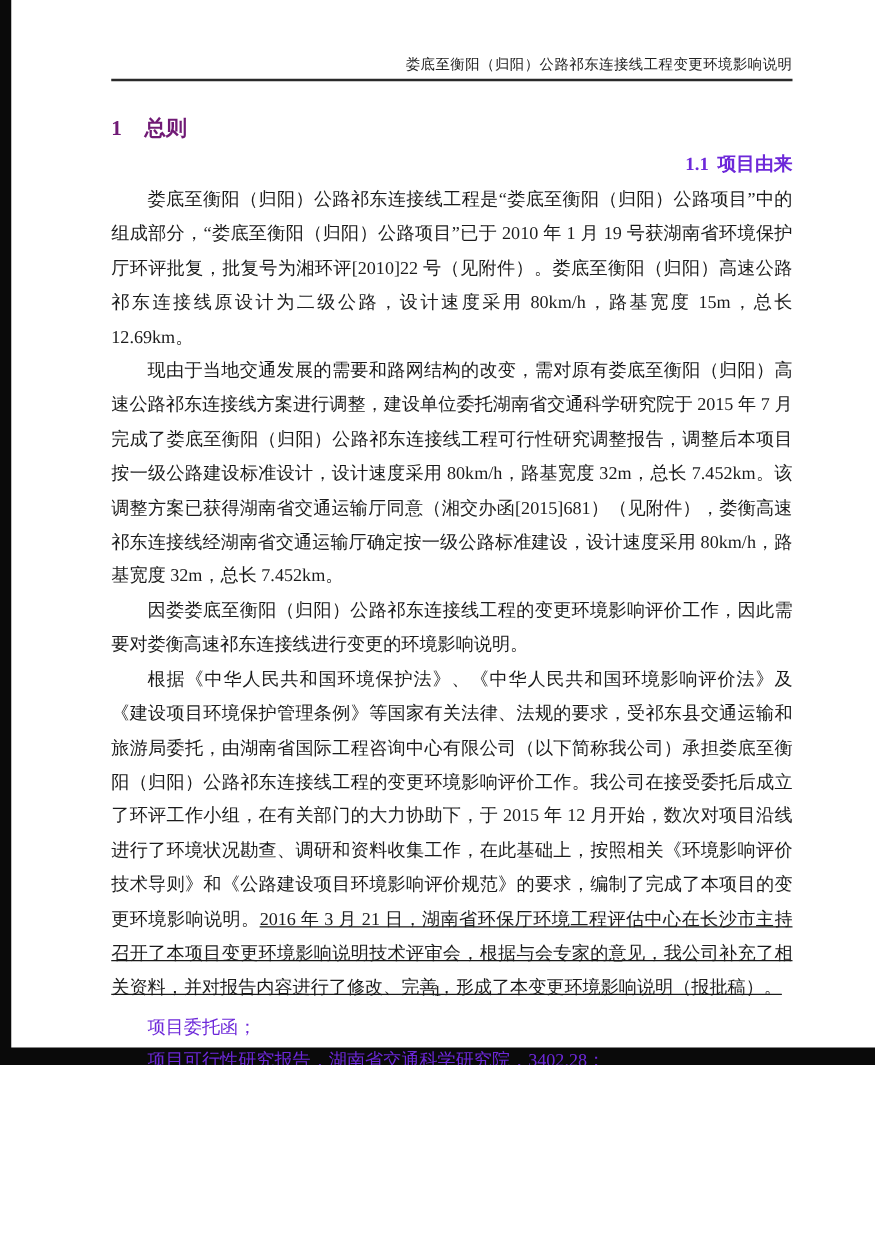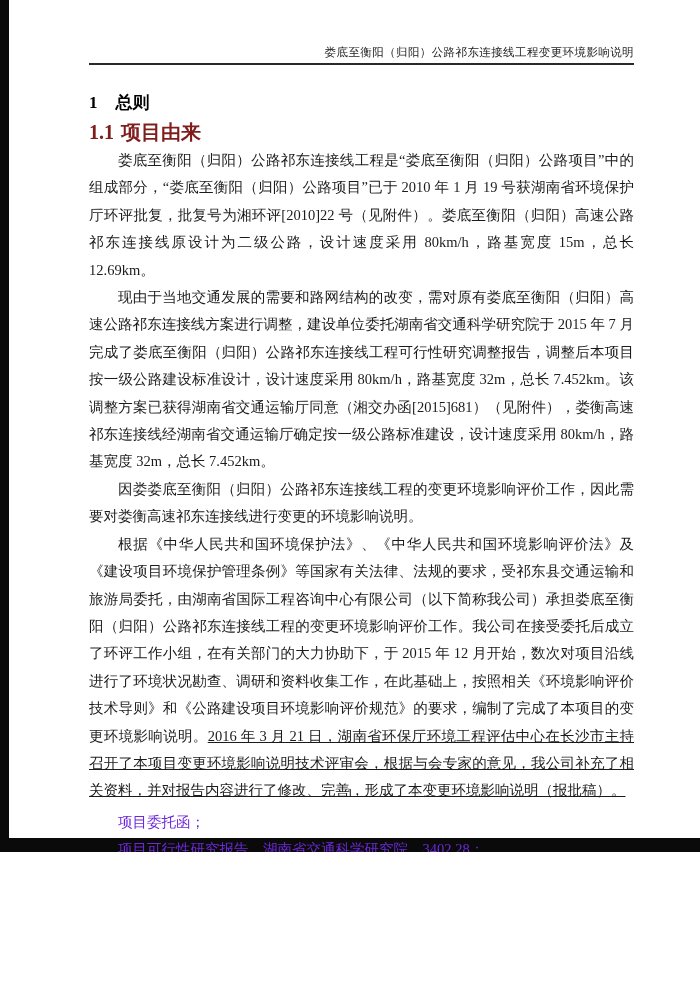--- a/index.html
+++ b/index.html
@@ -46,29 +46,30 @@
   .header-rule {
     height: 0;
     border-bottom: 2px solid #2a2a2a;
     margin-top: 3px;
   }
   .sec-h1 {
     margin: 26px 0 0 0;
     font-size: 17px;
     line-height: 23px;
     font-weight: bold;
-    color: #000000;
+    color: #701a75;
   }
   .sec-h1 .h-num { margin-right: 18px; }
   .sec-h2 {
     margin: 7px 0 0 0;
-    font-size: 20px;
+    font-size: 15px;
     line-height: 23px;
     font-weight: bold;
-    color: #7f1d1d;
+    color: #6d28d9;
+    text-align: right;
   }
   .sec-h2 .h-num { margin-right: 7px; }
   .sec-h2.second { margin-top: 9px; }
   .body-text { margin-top: 3px; }
   .para {
     margin: 0;
     font-size: 14.5px;
     line-height: 27.4px;
     text-align: justify;
     text-indent: 2em;

